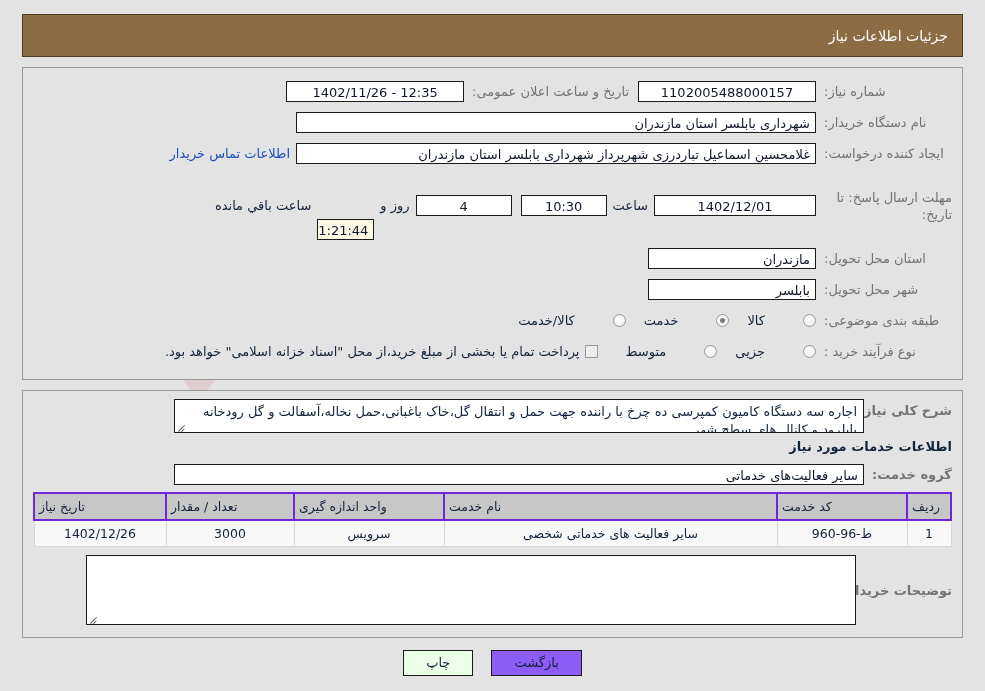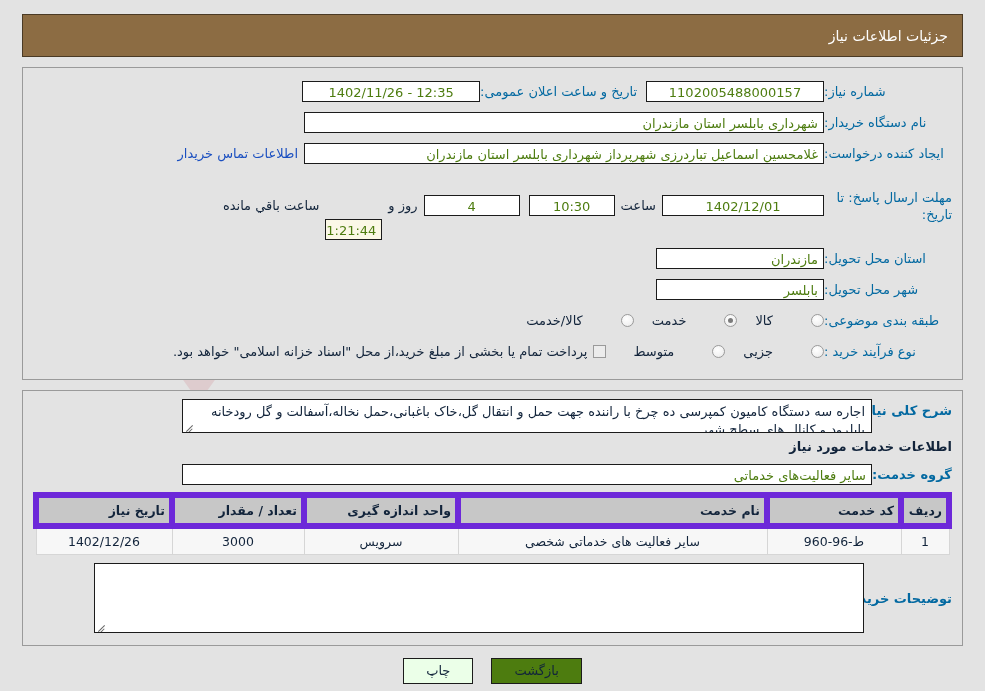--- a/index.html
+++ b/index.html
@@ -89,35 +89,35 @@
   .row{
     display:flex;
     align-items:center;
     justify-content:flex-start;
     min-height:26px;
     margin-bottom:5px;
   }
   .lbl{
     text-align:left;
     font-size:13px;
-    color:#0369a1;
-    padding-left:0;
+    color:#737373;
+    padding-left:8px;
     white-space:nowrap;
     flex:0 0 auto;
   }
   .lbl.w-main{width:128px;}
   .fld{
     border:1px solid #1b1b1b;
     background:#ffffff;
     height:21px;
     line-height:21px;
     font-size:13px;
     padding:0 5px;
     box-sizing:border-box;
-    color:#4d7c0f;
+    color:#0f172a;
     text-align:center;
     overflow:hidden;
     white-space:nowrap;
   }
   .fld.rtl-right{text-align:right;}
   .fld.countdown{background:#fbf8e6;width:57px;text-align:center;margin-top:48px;}
   .gap{width:9px;flex:0 0 auto;}
   .mini-lbl{font-size:13px;padding:0 6px;white-space:nowrap;}
   .link{
     color:#1a4fc0;
@@ -205,25 +205,25 @@
   
   table.items{
     border-collapse:collapse;
     width:100%;
     font-size:12.5px;
     margin-top:4px;
     border:1px solid #c4c4c4;
   }
   table.items th{
     background:#c7c7c7;
-    border:6px solid #6d28d9;
+    border:2px solid #6d28d9;
     height:25px;
-    font-weight:bold;
-    color:#12243b;
-    text-align:right;
+    font-weight:normal;
+    color:#12243b;
+    text-align:left;
     padding:0 4px;
   }
   table.items td{
     background:#f7f7f7;
     border:1px solid #d6d6d6;
     height:25px;
     text-align:center;
     padding:0 1px;
     color:#12243b;
   }
@@ -239,21 +239,21 @@
   .btn{
     border:1px solid #1b1b1b;
     font-size:13px;
     padding:4px 22px;
     cursor:pointer;
     font-family:inherit;
     color:#12243b;
     line-height:16px;
   }
   .btn.print{background:#ebffe8;}
-  .btn.back{background:#4d7c0f;}
+  .btn.back{background:#8b5cf6;}
 </style>
 </head>
 <body>
 
 <div id="watermark">
   <div class="wm-shape"></div>
   <div class="wm-v"></div>
   <div class="wm-sq1"></div>
   <div class="wm-sq2"></div>
   <div class="wm-text">AriaTender.net</div>

